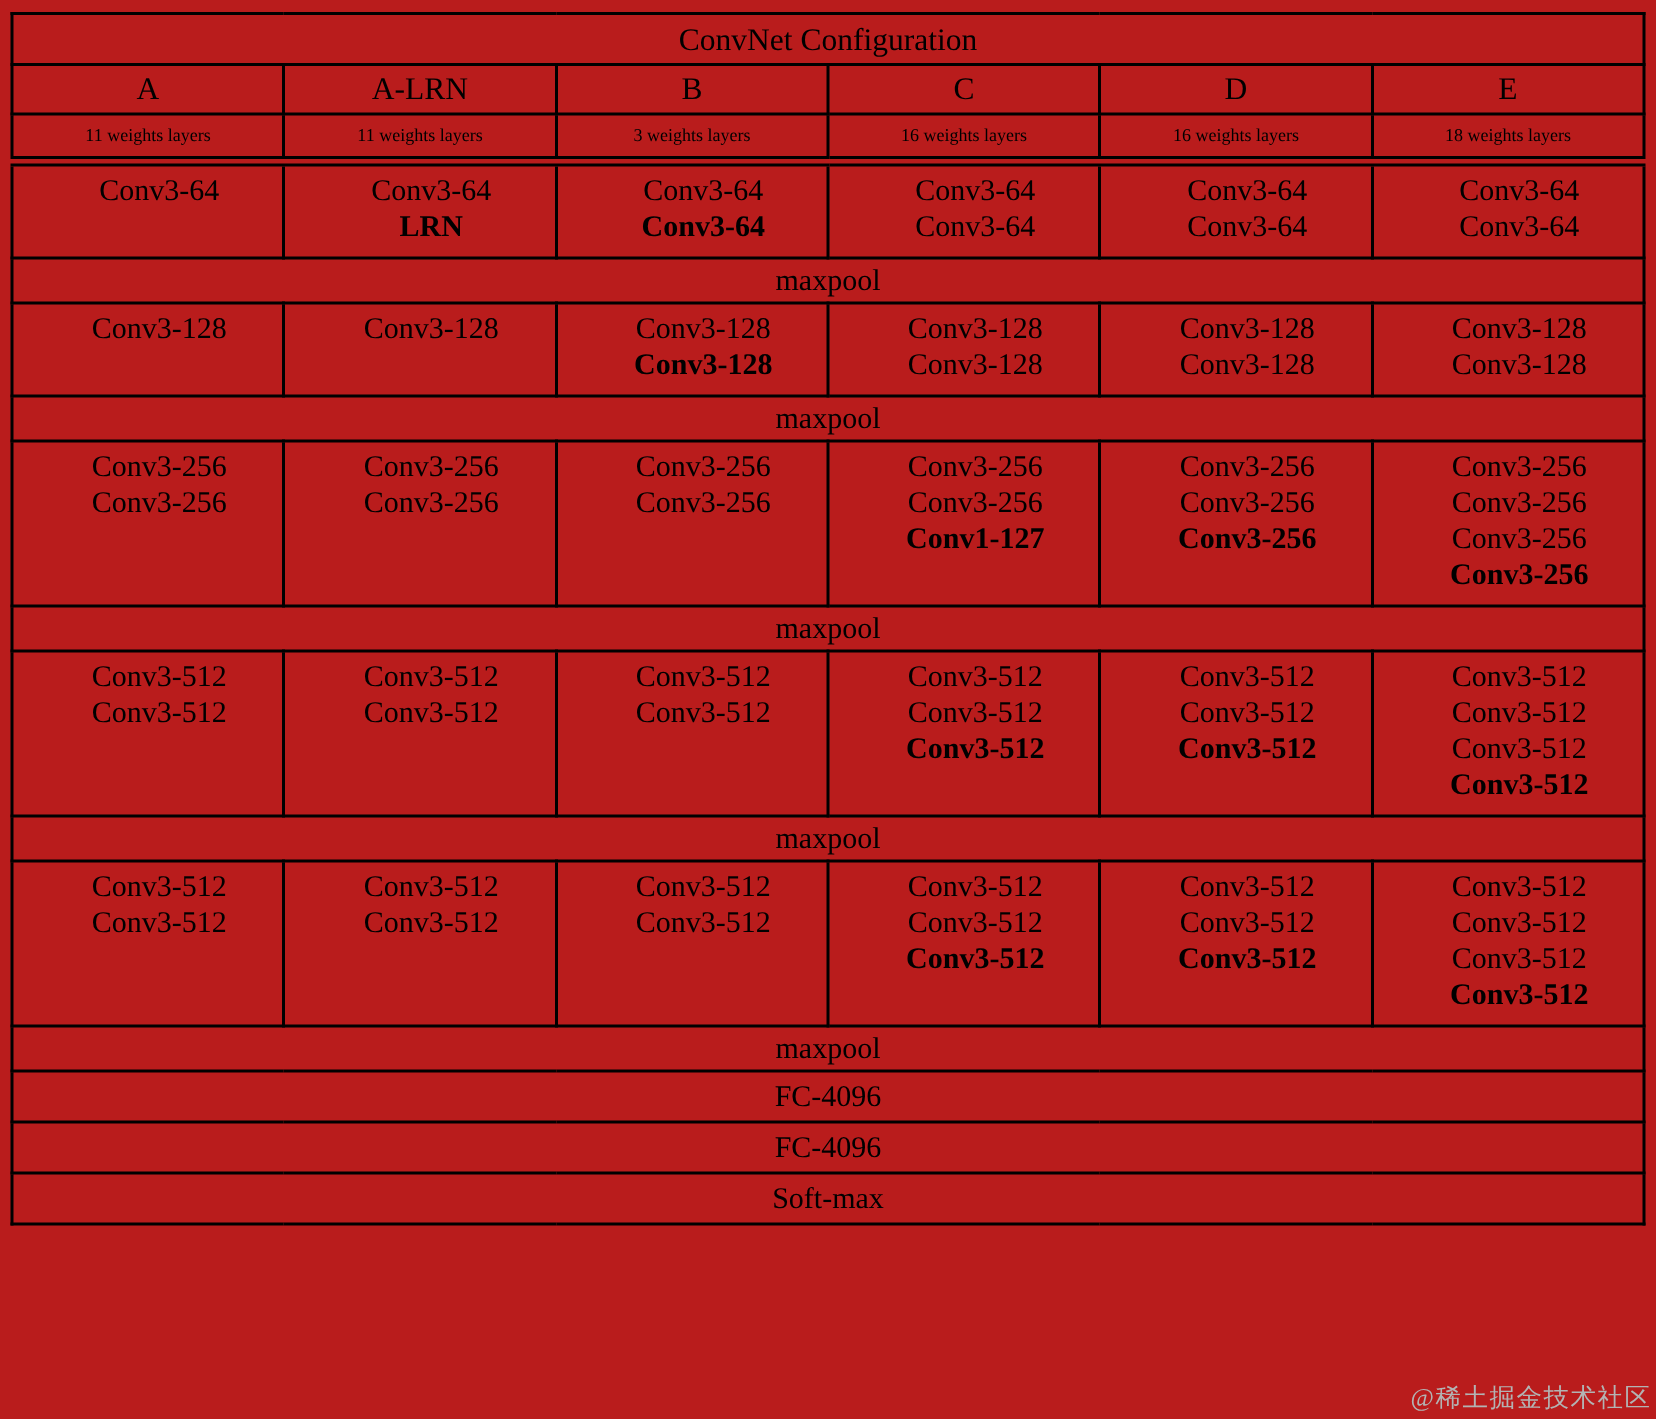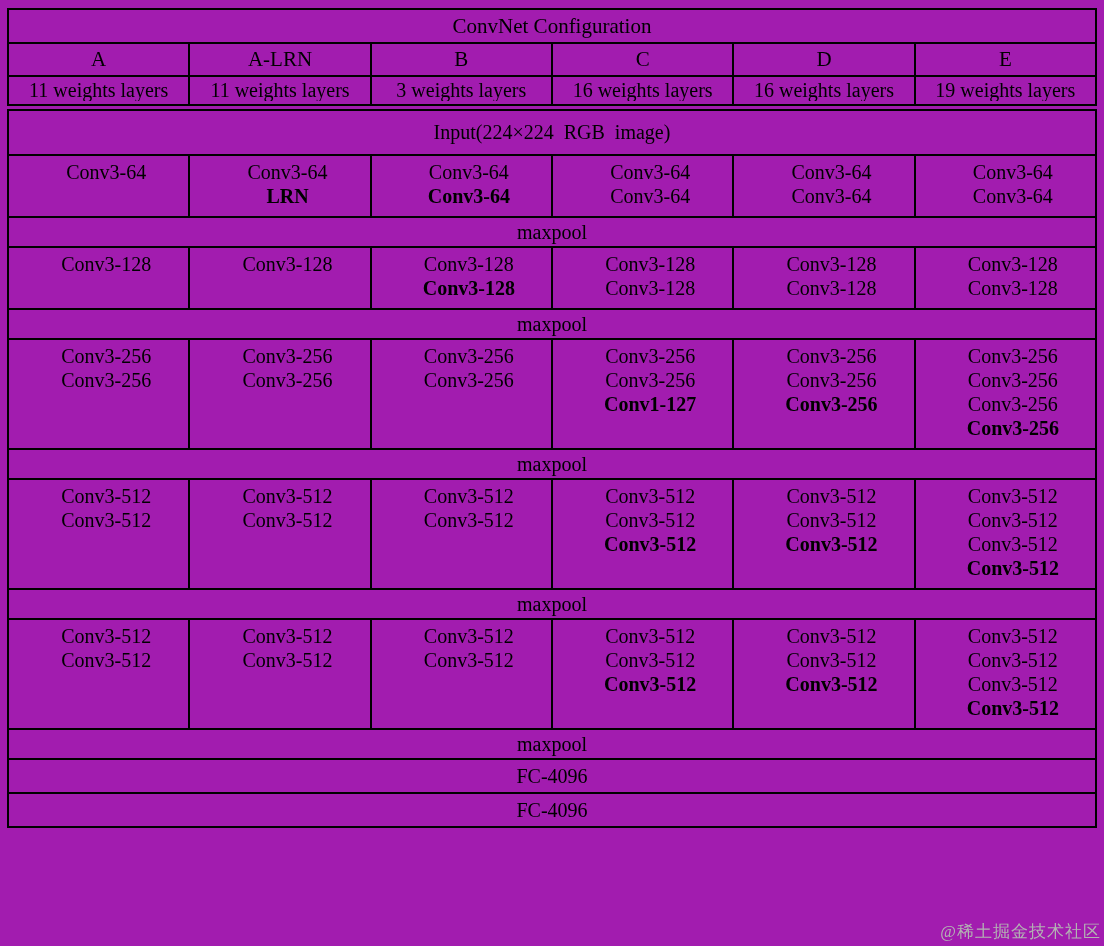--- a/index.html
+++ b/index.html
@@ -10,21 +10,21 @@
   body {
     width: 1104px;
     height: 946px;
     position: relative;
     font-family: "Liberation Serif", serif;
     color: #000;
   }
   .page {
     position: absolute;
     inset: 0;
-    background: #a21caf;
+    background: #b91c1c;
   }
   table.cfg {
     position: absolute;
     left: 7px;
     top: 8px;
     width: 1090px;
     border-collapse: collapse;
     table-layout: fixed;
   }
   table.cfg td {
@@ -36,23 +36,22 @@
   tr.r-title td {
     height: 32px;
     font-size: 21px;
   }
   tr.r-head td {
     height: 31px;
     font-size: 21px;
   }
   tr.r-sub td {
     height: 27px;
-    font-size: 20px;
+    font-size: 12px;
     border-bottom: 7px double #000;
-    border-radius: 13px;
   }
   tr.r-input td {
     height: 43px;
     font-size: 20px;
     white-space: pre-wrap;
   }
   tr.r-pool td {
     height: 28px;
     font-size: 20px;
   }
@@ -104,27 +103,24 @@
           <td>C</td>
           <td>D</td>
           <td>E</td>
         </tr>
       <tr class="r-sub">
           <td>11 weights layers</td>
           <td>11 weights layers</td>
           <td>3 weights layers</td>
           <td>16 weights layers</td>
           <td>16 weights layers</td>
-          <td>19 weights layers</td>
+          <td>18 weights layers</td>
         </tr>
     </tbody>
     <tbody>
-        <tr class="r-input">
-          <td colspan="6">Input(224×224  RGB  image)</td>
-        </tr>
         <tr class="r-conv short">
           <td>
             <div class="layer">Conv3-64</div>
           </td>
           <td>
             <div class="layer">Conv3-64</div>
             <div class="layer bold">LRN</div>
           </td>
           <td>
             <div class="layer">Conv3-64</div>
@@ -270,17 +266,20 @@
           </td>
         </tr>
         <tr class="r-pool">
           <td colspan="6">maxpool</td>
         </tr>
         <tr class="r-fc">
           <td colspan="6">FC-4096</td>
         </tr>
         <tr class="r-fc">
           <td colspan="6">FC-4096</td>
+        </tr>
+        <tr class="r-fc">
+          <td colspan="6">Soft-max</td>
         </tr>
       </tbody>
   </table>
   <div class="watermark">@稀土掘金技术社区</div>
 </div>
 
 </body></html>

